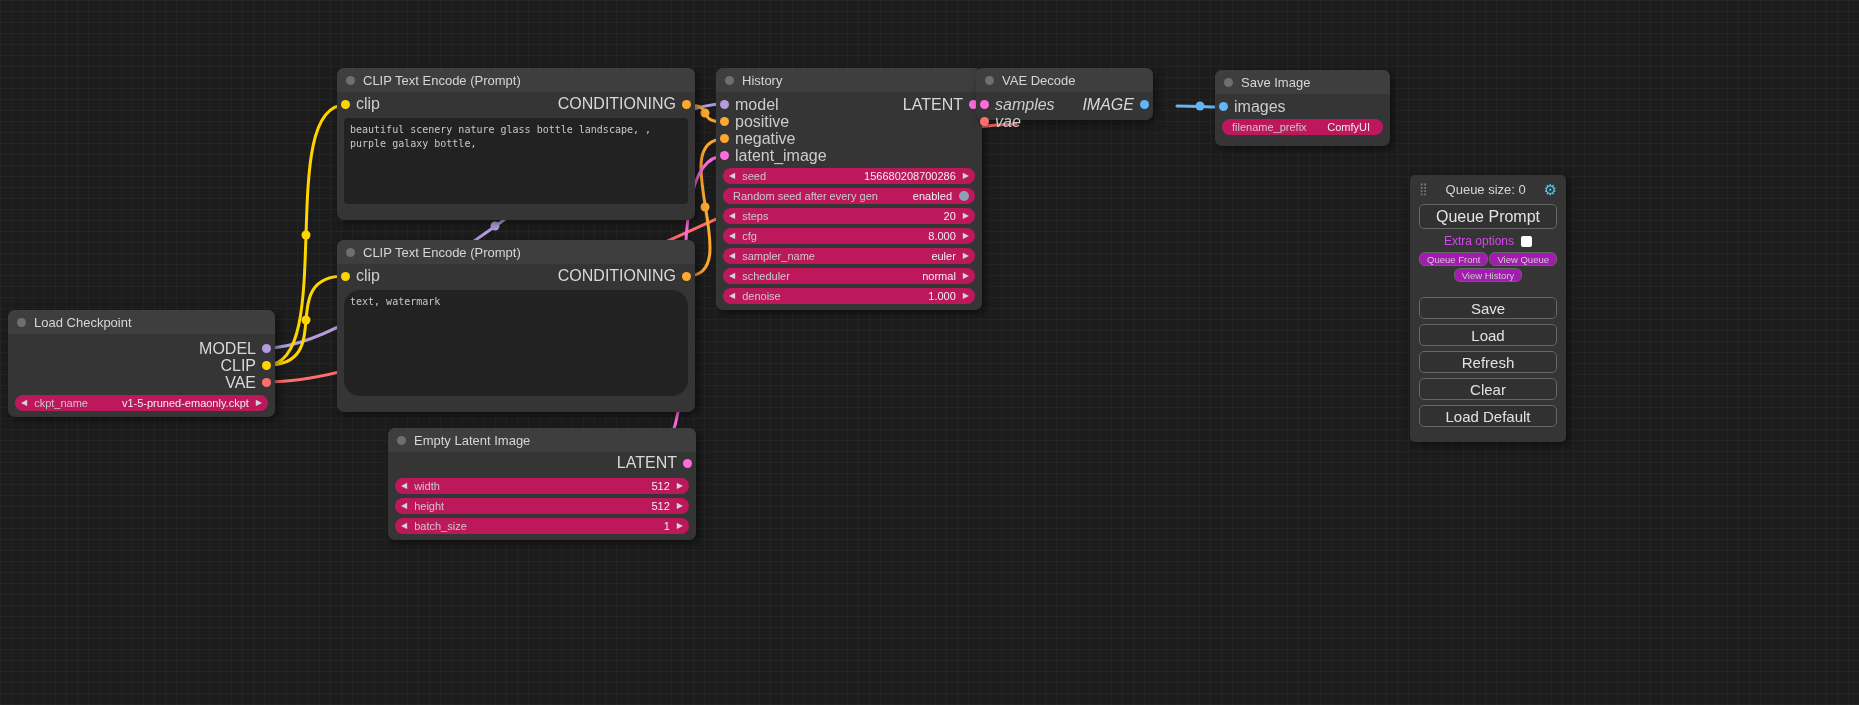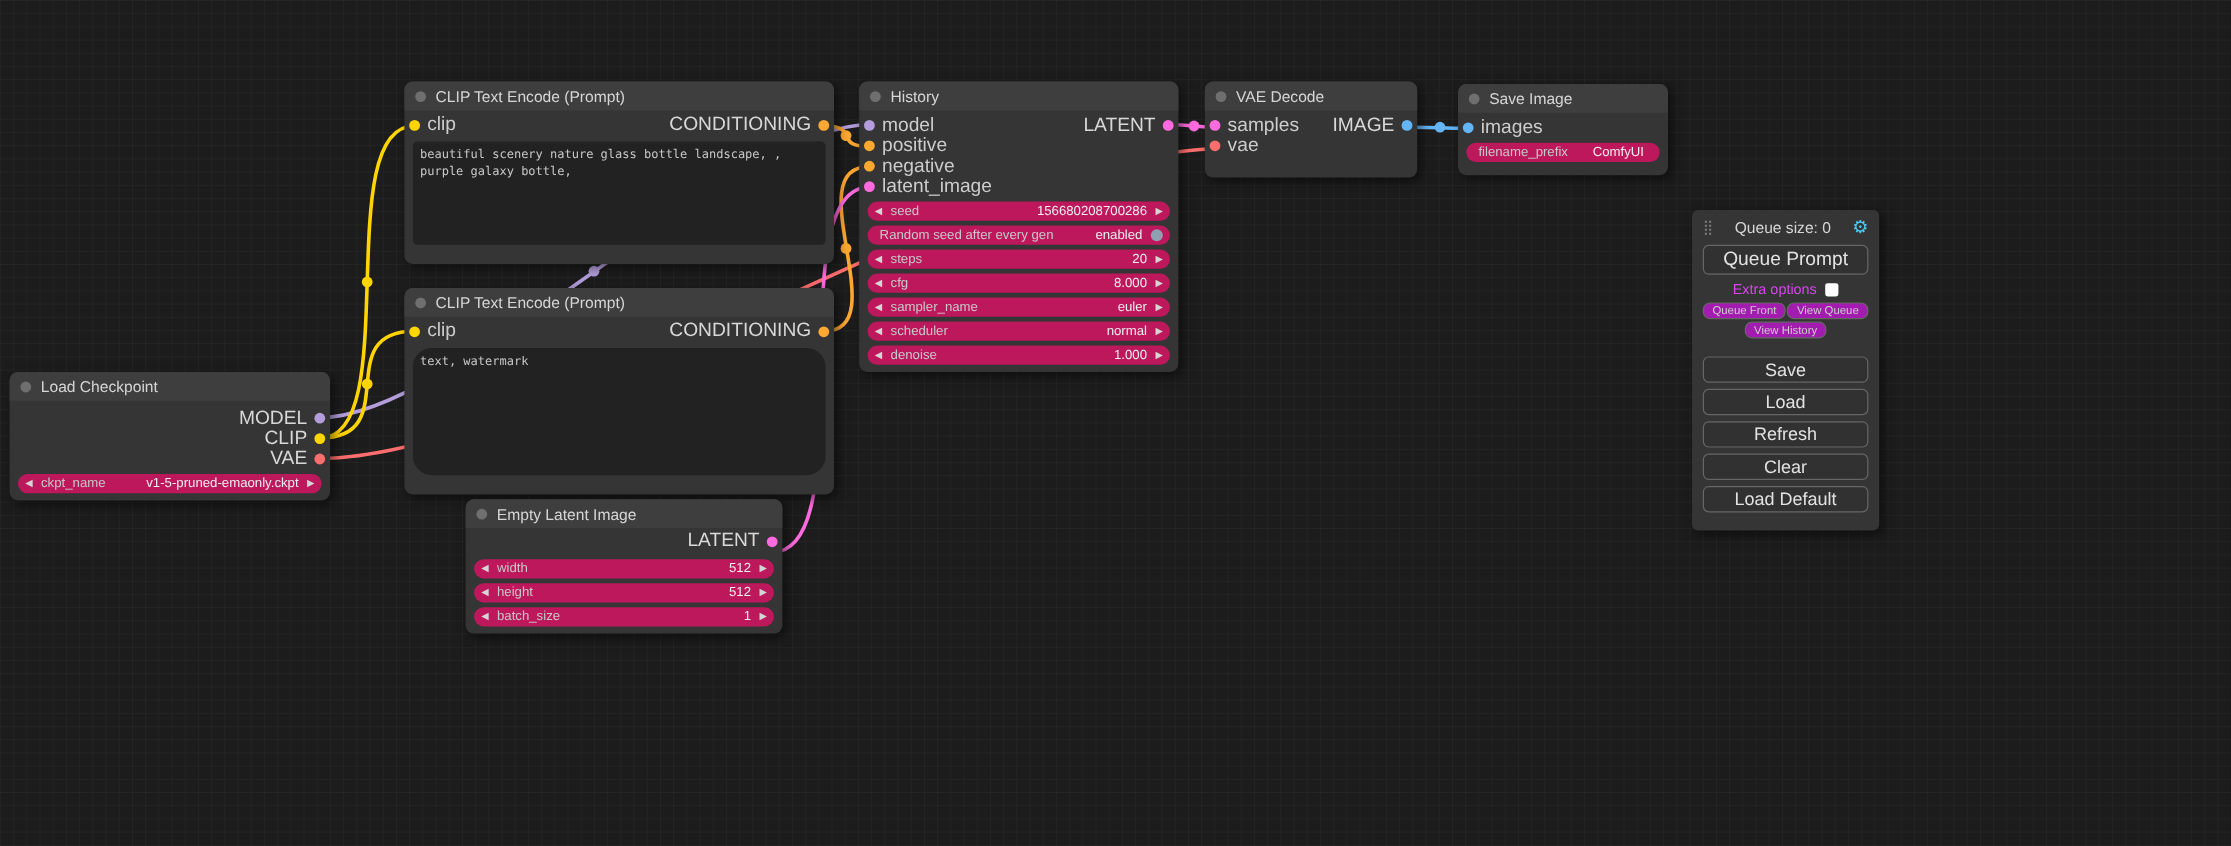--- a/index.html
+++ b/index.html
@@ -167,21 +167,21 @@
         <span class="slot-label">clip</span>
       </div>
       <div class="slot out">
         <span class="slot-label">CONDITIONING</span>
         <span class="dot c-cond"></span>
       </div>
     </div>
     <div class="textbox" style="height:106px;border-radius:16px;">text, watermark</div>
   </div>
 
-  <div class="node" style="left:388px;top:416px;width:264px;height:112px;">
+  <div class="node" style="left:388px;top:428px;width:308px;height:112px;">
     <div class="node-title">
       <span class="title-dot"></span>
       <span>Empty Latent Image</span>
     </div>
     <div class="slot-row mid">
       <div class="slot out">
         <span class="slot-label">LATENT</span>
         <span class="dot c-latent"></span>
       </div>
     </div>
@@ -276,26 +276,26 @@
       </div>
       <div class="widget">
         <span class="arrow">◀</span>
         <span class="wlabel">denoise</span>
         <span class="wvalue">1.000</span>
         <span class="arrow">▶</span>
       </div>
     </div>
   </div>
 
-  <div class="node" style="left:1004px;top:68px;width:177px;height:80px;">
+  <div class="node" style="left:976px;top:68px;width:177px;height:52px;">
     <div class="node-title">
       <span class="title-dot"></span>
       <span>VAE Decode</span>
     </div>
-    <div style="padding-top:4px;">
+    <div style="padding-top:4px;font-style:italic;">
       <div class="slot-row">
         <div class="slot in">
           <span class="dot c-latent"></span>
           <span class="slot-label">samples</span>
         </div>
         <div class="slot out">
           <span class="slot-label">IMAGE</span>
           <span class="dot c-image"></span>
         </div>
       </div>

